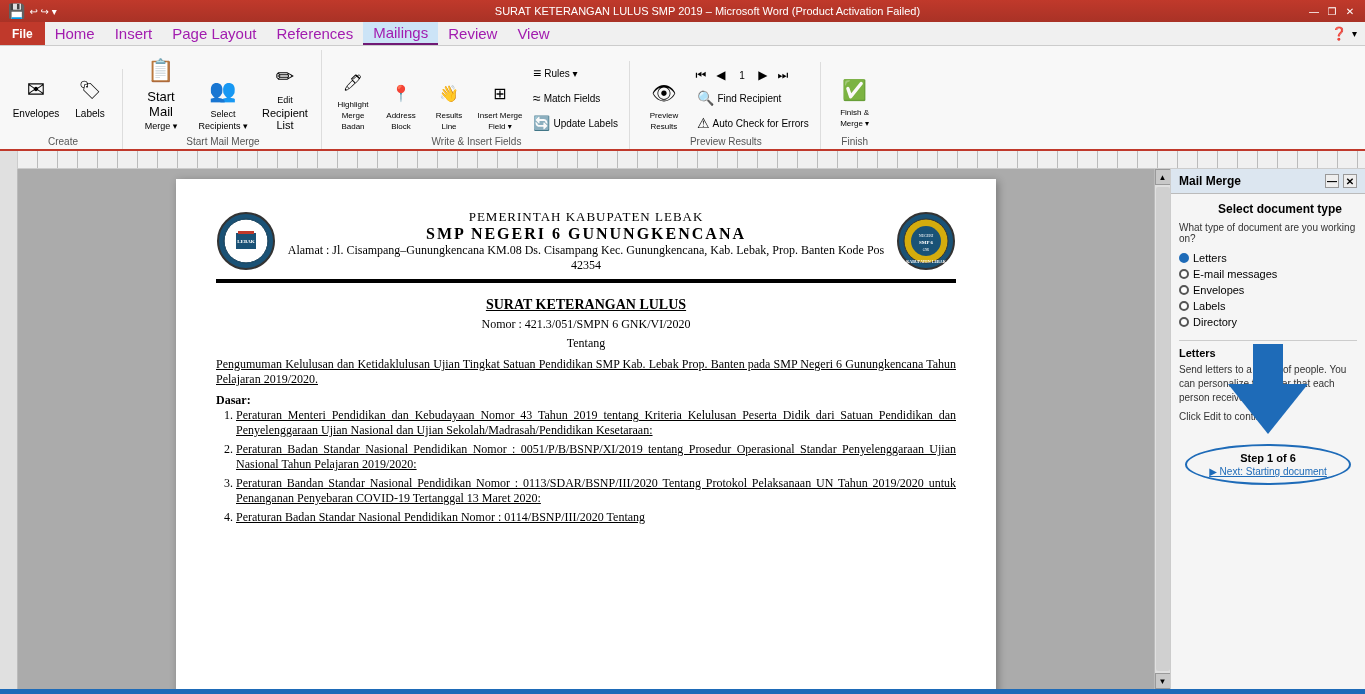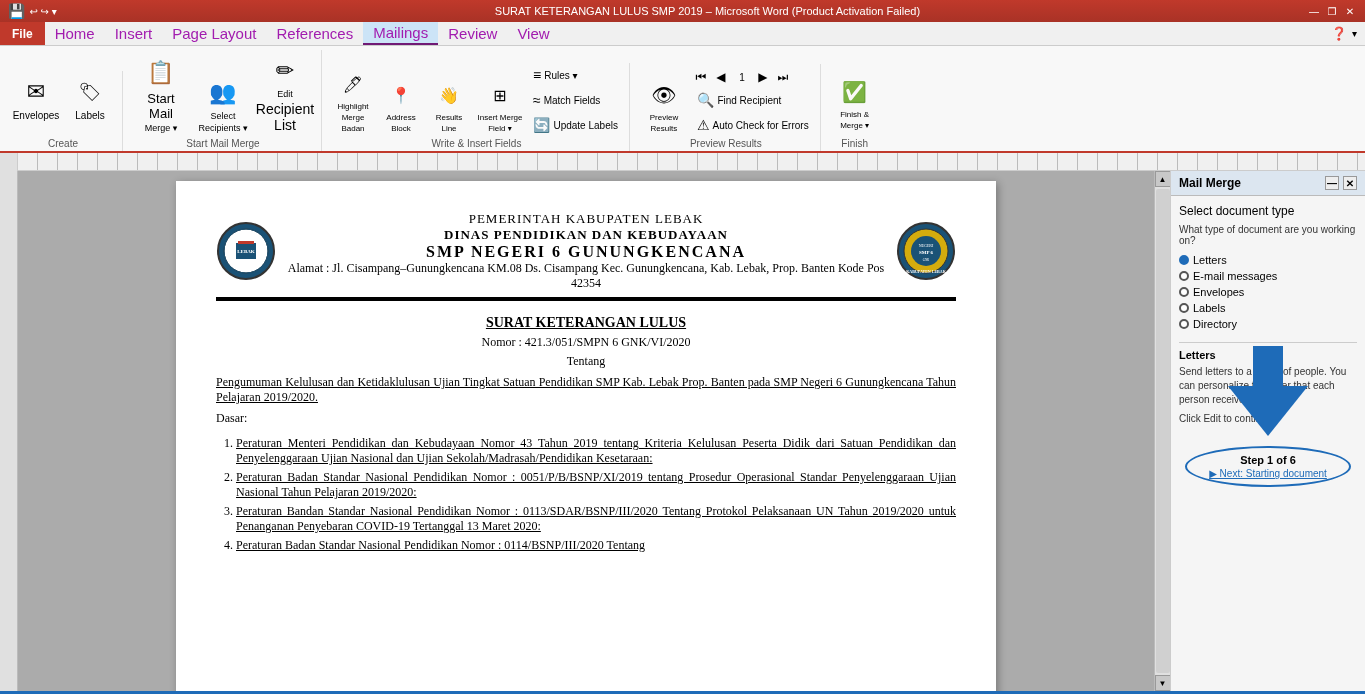--- a/index.html
+++ b/index.html
@@ -216,21 +216,21 @@
       height: 60px;
       flex-shrink: 0;
     }
 
     .doc-body { font-family: 'Times New Roman', serif; font-size: 12px; }
     .doc-title { text-align: center; margin: 14px 0 4px 0; }
     .doc-title h2 { font-size: 14px; font-weight: bold; text-decoration: underline; }
     .doc-subtitle { text-align: center; margin-bottom: 4px; font-size: 12px; }
     .doc-tentang { text-align: center; margin-bottom: 6px; font-size: 12px; }
     .doc-paragraph { text-align: justify; margin-bottom: 6px; font-size: 12px; text-decoration: underline; }
-    .doc-dasar { font-weight: normal; font-size: 12px; margin-bottom: 10px; }
+    .doc-dasar { font-weight: bold; font-size: 12px; margin-bottom: 0; }
     .doc-list { margin-left: 20px; font-size: 12px; text-align: justify; }
     .doc-list li { margin-bottom: 4px; text-decoration: underline; }
 
     
     #mail-merge-panel {
       width: 195px;
       background: #f5f5f5;
       border-left: 1px solid #ccc;
       display: flex;
       flex-direction: column;
@@ -242,21 +242,21 @@
       display: flex;
       align-items: center;
       justify-content: space-between;
       border-bottom: 1px solid #bbb;
       font-weight: bold;
       font-size: 12px;
     }
     #mm-header-controls { display: flex; gap: 4px; }
     .mm-ctrl-btn { width: 14px; height: 14px; display: flex; align-items: center; justify-content: center; cursor: pointer; font-size: 10px; border: 1px solid #999; background: #eee; }
     #mm-body { padding: 8px; flex: 1; }
-    #mm-section-title { font-weight: normal; font-size: 12px; margin-bottom: 6px; }
+    #mm-section-title { font-weight: bold; font-size: 12px; margin-bottom: 6px; margin-left: 39px; }
     #mm-question { font-size: 10px; color: #333; margin-bottom: 8px; }
     .mm-radio-group { display: flex; flex-direction: column; gap: 4px; margin-bottom: 12px; }
     .mm-radio-item { display: flex; align-items: center; gap: 4px; font-size: 11px; cursor: pointer; }
     .mm-radio { width: 10px; height: 10px; border-radius: 50%; border: 2px solid #555; background: white; flex-shrink: 0; }
     .mm-radio.selected { background: #1e6bb8; border-color: #1e6bb8; }
     #mm-divider { border: none; border-top: 1px solid #ccc; margin: 6px 0; }
     #mm-letters-section { }
     #mm-letters-title { font-weight: bold; font-size: 11px; margin-bottom: 4px; }
     #mm-letters-desc { font-size: 10px; color: #333; line-height: 1.4; margin-bottom: 6px; }
     #mm-click-next { font-size: 10px; color: #333; margin-bottom: 10px; }
@@ -393,21 +393,21 @@
         <span style="font-size:9px;">Merge ▾</span>
       </div>
       <div class="ribbon-btn-large" style="width:60px;">
         <div class="ribbon-icon-large">👥</div>
         <span style="font-size:9px;">Select</span>
         <span style="font-size:9px;">Recipients ▾</span>
       </div>
       <div class="ribbon-btn-large" style="width:60px;">
         <div class="ribbon-icon-large">✏</div>
         <span style="font-size:9px;">Edit</span>
-        <span style="font-size:14px;">Recipient List</span>
+        <span style="font-size:11px;">Recipient List</span>
       </div>
     </div>
     <div class="ribbon-group-label">Start Mail Merge</div>
   </div>
 
   <div class="ribbon-group" style="min-width:160px;">
     <div class="ribbon-buttons-row">
       <div class="ribbon-btn-large" style="width:46px;">
         <div class="ribbon-icon-large" style="font-size:16px;">🖊</div>
         <span style="font-size:8px;">Highlight</span>
@@ -507,21 +507,20 @@
             <circle cx="30" cy="30" r="28" fill="#1a5276" stroke="#333" stroke-width="2"></circle>
             <circle cx="30" cy="30" r="22" fill="white" stroke="#333" stroke-width="1"></circle>
             <rect x="20" y="22" width="20" height="16" fill="#1a5276"></rect>
             <rect x="22" y="20" width="16" height="3" fill="#c0392b"></rect>
             <text x="30" y="32" fill="white" font-size="5" text-anchor="middle" font-weight="bold">LEBAK</text>
             <circle cx="30" cy="30" r="22" fill="none" stroke="#1a5276" stroke-width="1"></circle>
           </svg>
         </div>
         <div class="doc-header-text">
           <h2>PEMERINTAH KABUPATEN LEBAK</h2>
-          <h3>DINAS PENDIDIKAN DAN KEBUDAYAAN</h3>
           <h1>SMP NEGERI 6 GUNUNGKENCANA</h1>
           <p>Alamat : Jl. Cisampang–Gunungkencana KM.08 Ds. Cisampang Kec. Gunungkencana, Kab. Lebak, Prop. Banten Kode Pos 42354</p>
         </div>
         <div class="doc-header-logo-right">
           <svg width="60" height="60" viewBox="0 0 60 60">
             <circle cx="30" cy="30" r="28" fill="#1a5276" stroke="#333" stroke-width="2"></circle>
             <circle cx="30" cy="30" r="22" fill="#d4ac0d" stroke="#333" stroke-width="1"></circle>
             <circle cx="30" cy="30" r="15" fill="#1a5276"></circle>
             <text x="30" y="26" fill="white" font-size="4" text-anchor="middle">NEGERI</text>
             <text x="30" y="33" fill="white" font-size="5" text-anchor="middle" font-weight="bold">SMP 6</text>

